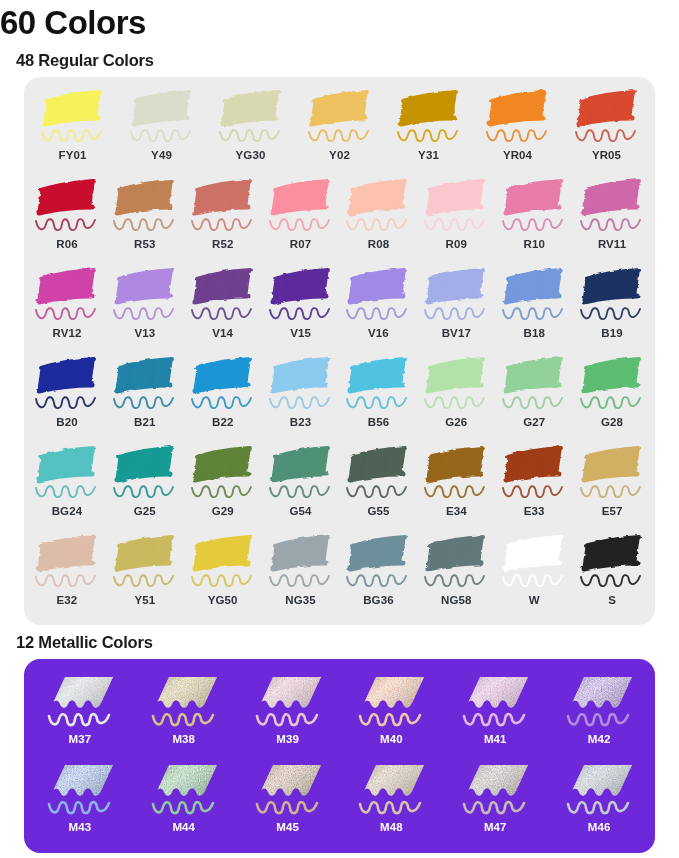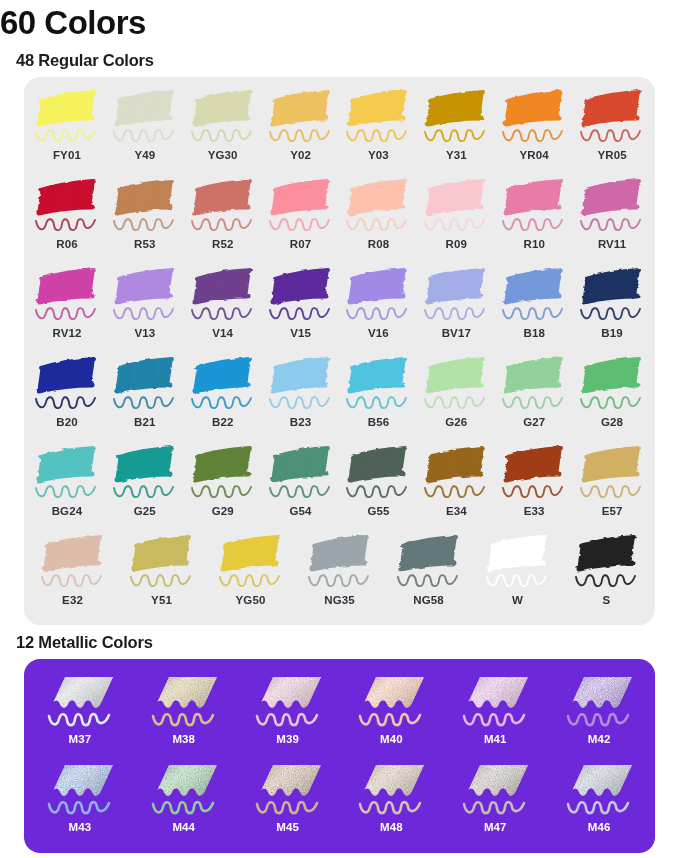--- a/index.html
+++ b/index.html
@@ -185,40 +185,20 @@
       <path d="M24 13 L21 38" stroke="#eec261" stroke-width="2.6" stroke-linecap="round" fill="none" opacity="0.85"></path>
       <path d="M47 9 L45 35" stroke="#eec261" stroke-width="2.2" stroke-linecap="round" fill="none" opacity="0.6"></path>
     </g>
     <path d="M7 47 C9 57 15 58 17 50 C19 43 24 44 25 51 C26 58 32 58 33 50 C34 43 39 44 40 51 C41 58 47 58 48 50 C49 43 54 44 55 50 C56 56 62 56 66 46" stroke="#e8bd62" stroke-width="1.9" fill="none" stroke-linecap="round" stroke-linejoin="round"></path>
   </svg>
           <div class="swatch-label">Y02</div>
         </div>
         <div class="swatch-cell">
   <svg class="swatch-art" viewBox="0 0 76 62">
     <defs>
-      <filter id="rmk4" x="-20%" y="-20%" width="140%" height="140%">
-        <feTurbulence type="fractalNoise" baseFrequency="0.09 0.22" numOctaves="3" seed="35" result="n"></feTurbulence>
-        <feDisplacementMap in="SourceGraphic" in2="n" scale="3.2" xChannelSelector="R" yChannelSelector="G"></feDisplacementMap>
-      </filter>
-    </defs>
-    <g filter="url(#rmk4)">
-      <path d="M9 40 L14 14 C26 10 42 7 66 6 L62 34 C44 35 26 37 9 40 Z" fill="#f5ca4e"></path>
-      <path d="M12 16 C28 11 46 8 65 7" stroke="#f5ca4e" stroke-width="4" stroke-linecap="round" fill="none"></path>
-      <path d="M10 39 C28 35 46 33 63 33" stroke="#f5ca4e" stroke-width="5" stroke-linecap="round" fill="none"></path>
-      <path d="M13 18 L10 39" stroke="#f5ca4e" stroke-width="3.4" stroke-linecap="round" fill="none"></path>
-      <path d="M24 13 L21 38" stroke="#f5ca4e" stroke-width="2.6" stroke-linecap="round" fill="none" opacity="0.85"></path>
-      <path d="M47 9 L45 35" stroke="#f5ca4e" stroke-width="2.2" stroke-linecap="round" fill="none" opacity="0.6"></path>
-    </g>
-    <path d="M7 47 C9 57 15 58 17 50 C19 43 24 44 25 51 C26 58 32 58 33 50 C34 43 39 44 40 51 C41 58 47 58 48 50 C49 43 54 44 55 50 C56 56 62 56 66 46" stroke="#efc455" stroke-width="1.9" fill="none" stroke-linecap="round" stroke-linejoin="round"></path>
-  </svg>
-          <div class="swatch-label">Y03</div>
-        </div>
-        <div class="swatch-cell">
-  <svg class="swatch-art" viewBox="0 0 76 62">
-    <defs>
       <filter id="rmk5" x="-20%" y="-20%" width="140%" height="140%">
         <feTurbulence type="fractalNoise" baseFrequency="0.09 0.22" numOctaves="3" seed="42" result="n"></feTurbulence>
         <feDisplacementMap in="SourceGraphic" in2="n" scale="3.2" xChannelSelector="R" yChannelSelector="G"></feDisplacementMap>
       </filter>
     </defs>
     <g filter="url(#rmk5)">
       <path d="M9 40 L14 14 C26 10 42 7 66 6 L62 34 C44 35 26 37 9 40 Z" fill="#c69302"></path>
       <path d="M12 16 C28 11 46 8 65 7" stroke="#c69302" stroke-width="4" stroke-linecap="round" fill="none"></path>
       <path d="M10 39 C28 35 46 33 63 33" stroke="#c69302" stroke-width="5" stroke-linecap="round" fill="none"></path>
       <path d="M13 18 L10 39" stroke="#c69302" stroke-width="3.4" stroke-linecap="round" fill="none"></path>
@@ -991,20 +971,40 @@
       <path d="M9 40 L14 14 C26 10 42 7 66 6 L62 34 C44 35 26 37 9 40 Z" fill="#9aa6ab"></path>
       <path d="M12 16 C28 11 46 8 65 7" stroke="#9aa6ab" stroke-width="4" stroke-linecap="round" fill="none"></path>
       <path d="M10 39 C28 35 46 33 63 33" stroke="#9aa6ab" stroke-width="5" stroke-linecap="round" fill="none"></path>
       <path d="M13 18 L10 39" stroke="#9aa6ab" stroke-width="3.4" stroke-linecap="round" fill="none"></path>
       <path d="M24 13 L21 38" stroke="#9aa6ab" stroke-width="2.6" stroke-linecap="round" fill="none" opacity="0.85"></path>
       <path d="M47 9 L45 35" stroke="#9aa6ab" stroke-width="2.2" stroke-linecap="round" fill="none" opacity="0.6"></path>
     </g>
     <path d="M7 47 C9 57 15 58 17 50 C19 43 24 44 25 51 C26 58 32 58 33 50 C34 43 39 44 40 51 C41 58 47 58 48 50 C49 43 54 44 55 50 C56 56 62 56 66 46" stroke="#9fa8ac" stroke-width="1.9" fill="none" stroke-linecap="round" stroke-linejoin="round"></path>
   </svg>
           <div class="swatch-label">NG35</div>
+        </div>
+        <div class="swatch-cell">
+  <svg class="swatch-art" viewBox="0 0 76 62">
+    <defs>
+      <filter id="rmk44" x="-20%" y="-20%" width="140%" height="140%">
+        <feTurbulence type="fractalNoise" baseFrequency="0.09 0.22" numOctaves="3" seed="24" result="n"></feTurbulence>
+        <feDisplacementMap in="SourceGraphic" in2="n" scale="3.2" xChannelSelector="R" yChannelSelector="G"></feDisplacementMap>
+      </filter>
+    </defs>
+    <g filter="url(#rmk44)">
+      <path d="M9 40 L14 14 C26 10 42 7 66 6 L62 34 C44 35 26 37 9 40 Z" fill="#6d8f9c"></path>
+      <path d="M12 16 C28 11 46 8 65 7" stroke="#6d8f9c" stroke-width="4" stroke-linecap="round" fill="none"></path>
+      <path d="M10 39 C28 35 46 33 63 33" stroke="#6d8f9c" stroke-width="5" stroke-linecap="round" fill="none"></path>
+      <path d="M13 18 L10 39" stroke="#6d8f9c" stroke-width="3.4" stroke-linecap="round" fill="none"></path>
+      <path d="M24 13 L21 38" stroke="#6d8f9c" stroke-width="2.6" stroke-linecap="round" fill="none" opacity="0.85"></path>
+      <path d="M47 9 L45 35" stroke="#6d8f9c" stroke-width="2.2" stroke-linecap="round" fill="none" opacity="0.6"></path>
+    </g>
+    <path d="M7 47 C9 57 15 58 17 50 C19 43 24 44 25 51 C26 58 32 58 33 50 C34 43 39 44 40 51 C41 58 47 58 48 50 C49 43 54 44 55 50 C56 56 62 56 66 46" stroke="#7c949e" stroke-width="1.9" fill="none" stroke-linecap="round" stroke-linejoin="round"></path>
+  </svg>
+          <div class="swatch-label">BG36</div>
         </div>
         <div class="swatch-cell">
   <svg class="swatch-art" viewBox="0 0 76 62">
     <defs>
       <filter id="rmk45" x="-20%" y="-20%" width="140%" height="140%">
         <feTurbulence type="fractalNoise" baseFrequency="0.09 0.22" numOctaves="3" seed="31" result="n"></feTurbulence>
         <feDisplacementMap in="SourceGraphic" in2="n" scale="3.2" xChannelSelector="R" yChannelSelector="G"></feDisplacementMap>
       </filter>
     </defs>
     <g filter="url(#rmk45)">

